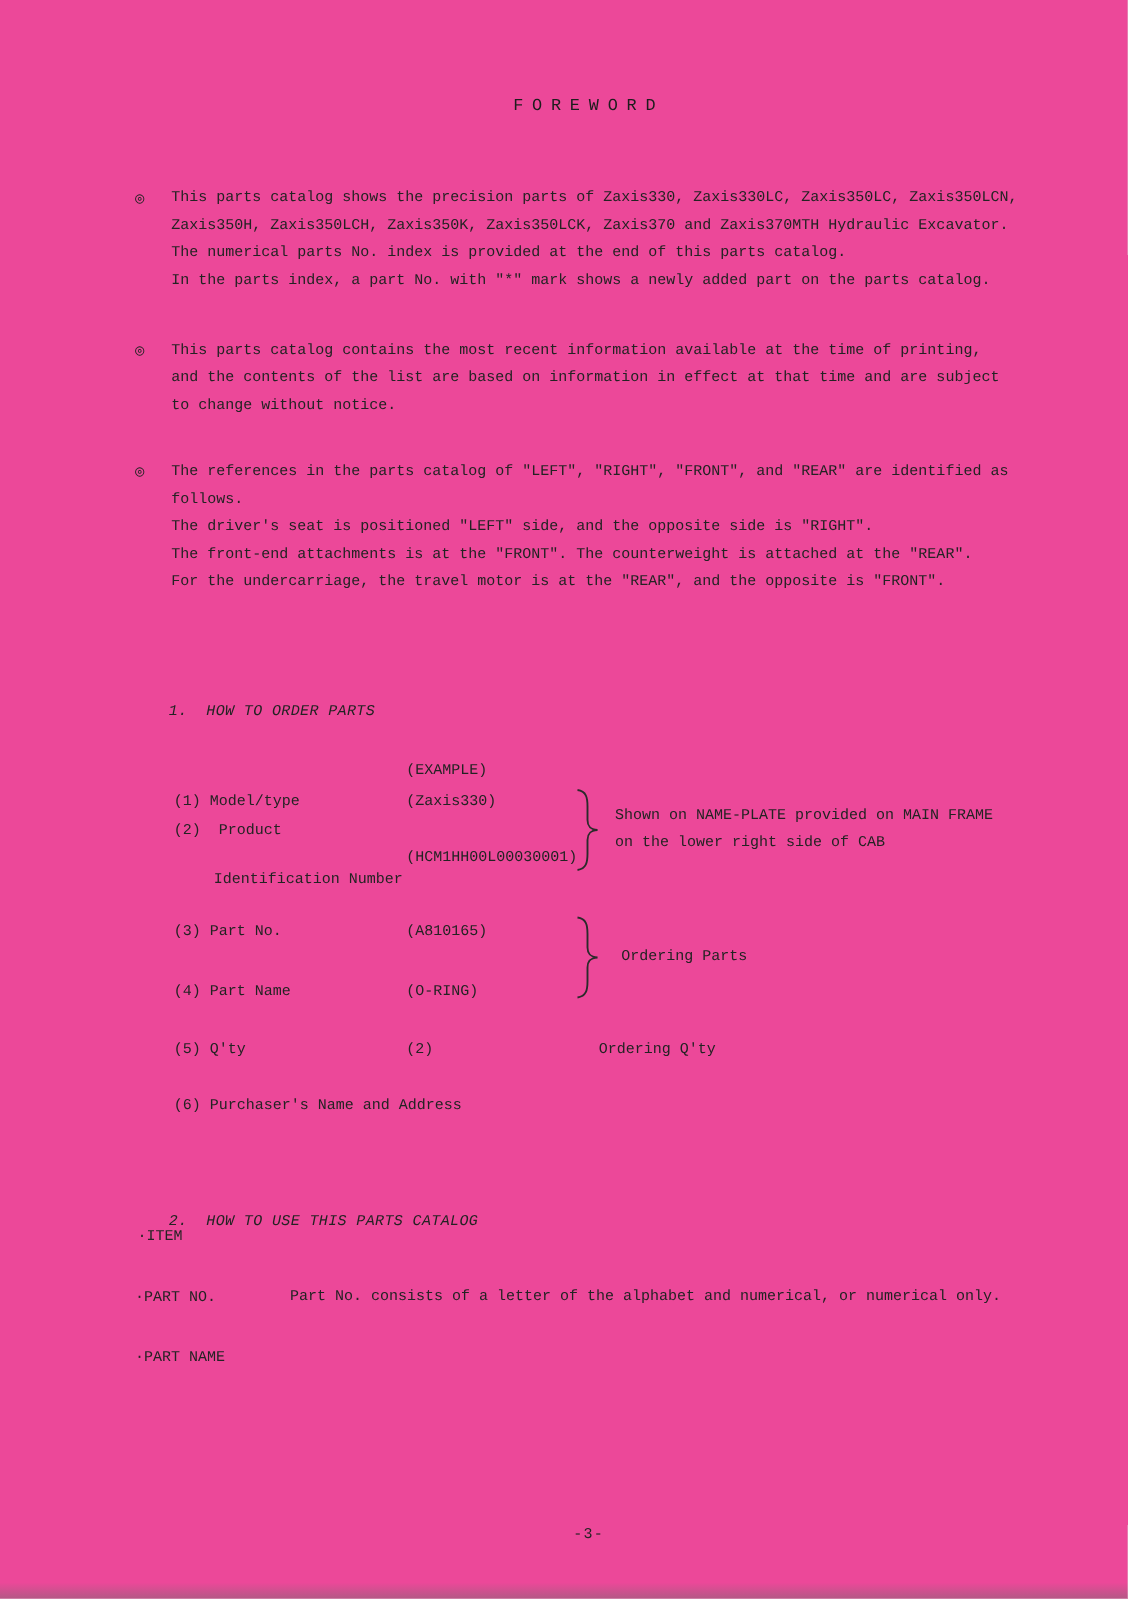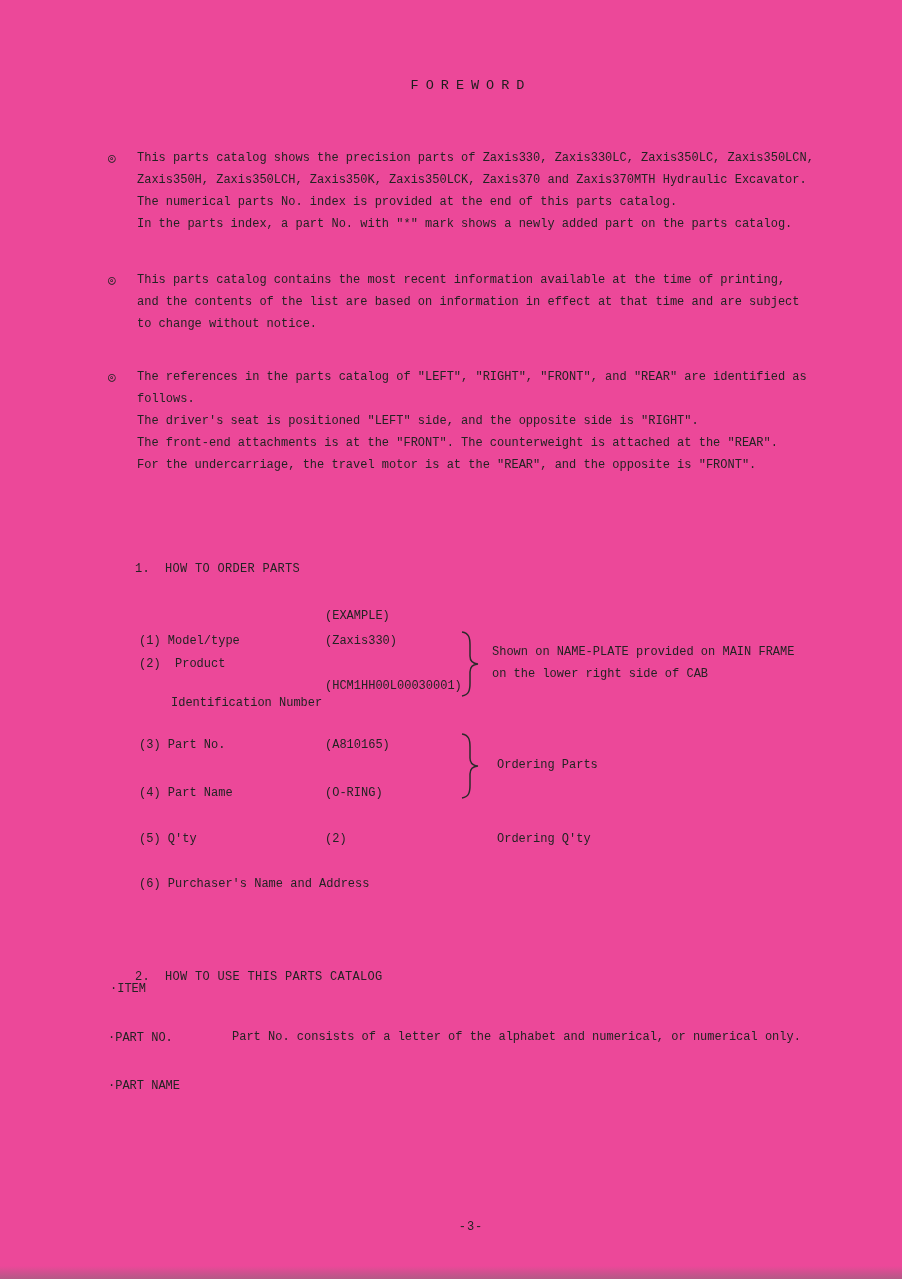--- a/index.html
+++ b/index.html
@@ -36,21 +36,21 @@
     position: absolute;
     left: 108px;
     display: flex;
     align-items: flex-start;
   }
   .marker {
     flex: 0 0 29px;
     line-height: 24.5px;
     font-size: 12.5px;
   }
-  .heading { letter-spacing: 0.3px; }
+  .heading { letter-spacing: 0.3px; font-style: italic; }
   .hgap { display: inline-block; width: 15px; }
   .brace { position: absolute; }
   .footer {
     position: absolute;
     top: 1215px;
     left: 0;
     width: 100%;
     text-align: center;
     line-height: 24.5px;
     letter-spacing: 1px;
@@ -129,21 +129,21 @@
   <svg class="brace" style="left:458px;top:731px" width="26" height="70" viewBox="0 0 26 70">
     <path d="M4 3 C11 4 12 9 12 16 L12 27 C12 32 14 34.5 20 35 C14 35.5 12 38 12 43 L12 54 C12 61 11 66 4 67" fill="none" stroke="#2b2b2b" stroke-width="1.5"></path>
   </svg>
   <div class="t line" style="left:497px;top:753px">Ordering Parts</div>
 
   <div class="t line" style="left:139px;top:781px">(4) Part Name</div>
   <div class="t line" style="left:325px;top:781px">(O-RING)</div>
 
   <div class="t line" style="left:139px;top:827px">(5) Q'ty</div>
   <div class="t line" style="left:325px;top:827px">(2)</div>
-  <div class="t line" style="left:497px;top:827px">Ordering Q'ty</div>
+  <div class="t line" style="left:479px;top:827px">Ordering Q'ty</div>
 
   <div class="t line" style="left:139px;top:872px">(6) Purchaser's Name and Address</div>
 
   <div class="t line heading" style="left:105px;top:940px">
     <span>2.</span><span class="hgap"></span><span>HOW TO USE THIS PARTS CATALOG</span>
   </div>
 
   <div class="t line" style="left:110px;top:977px">·ITEM</div>
 
   <div class="t line" style="left:108px;top:1026px">·PART NO.</div>

